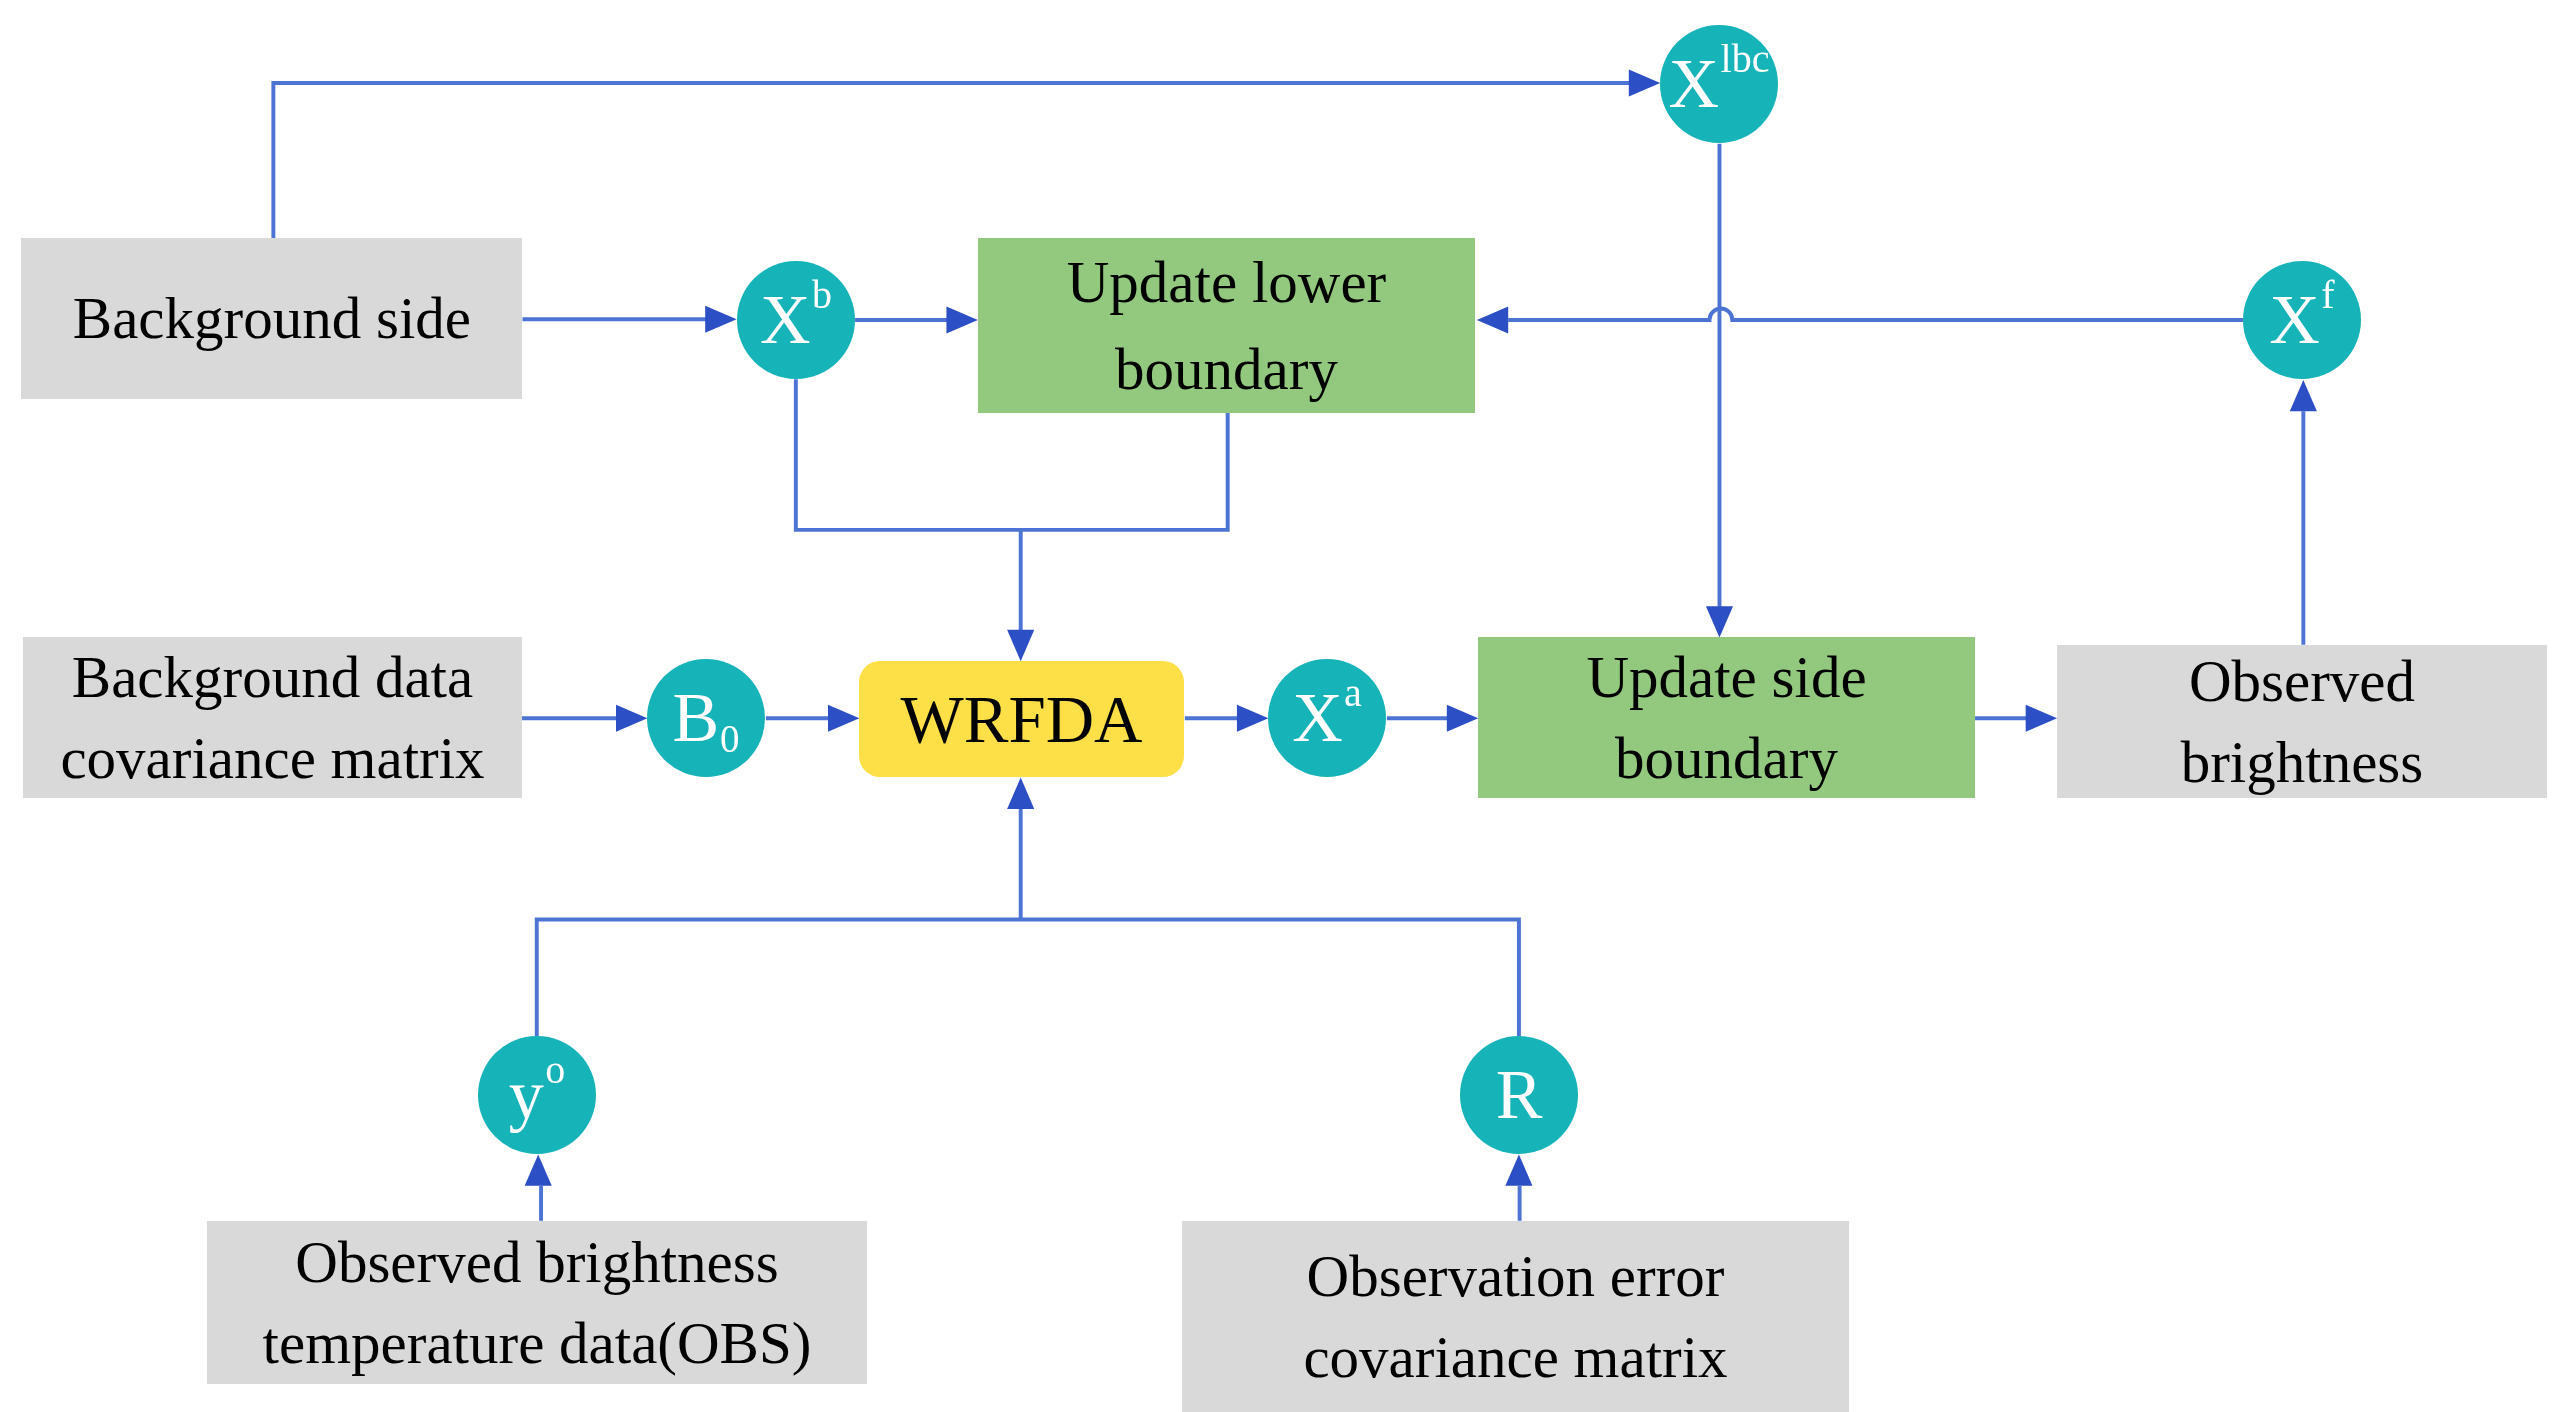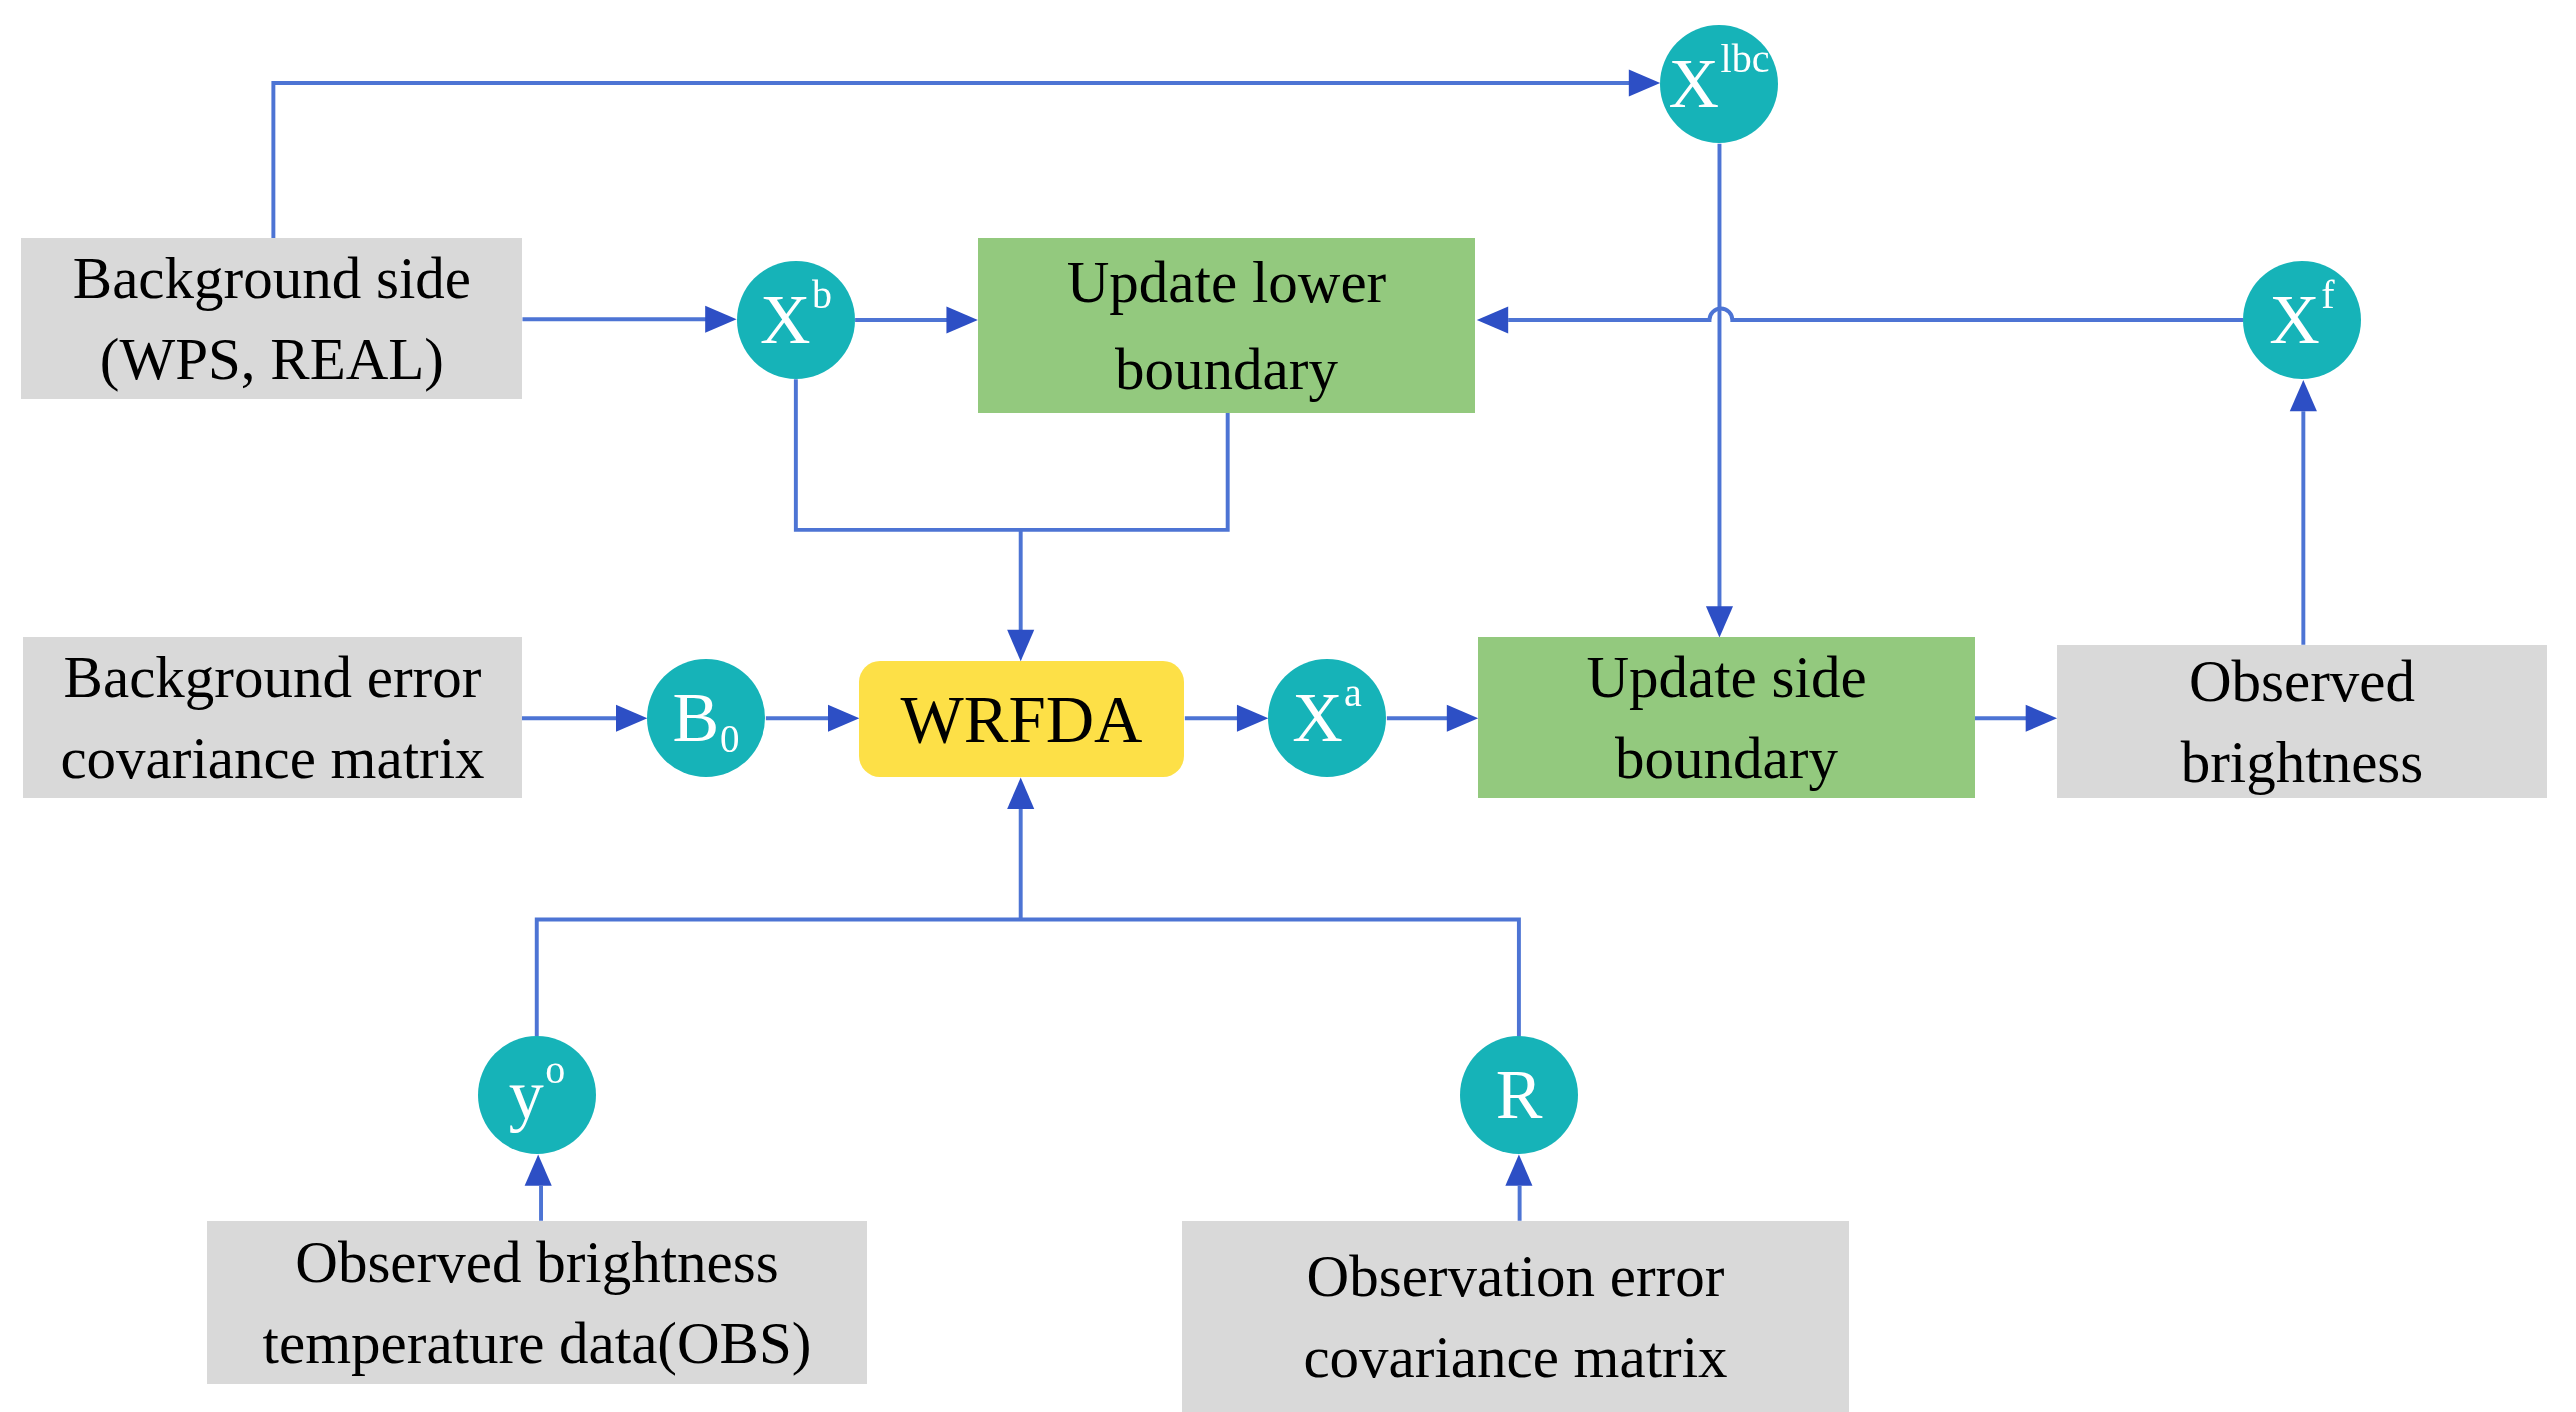--- a/index.html
+++ b/index.html
@@ -109,30 +109,29 @@
 
     <path class="wire" d="M 758 1710 L 758 1661"></path>
     <polygon class="ahead" points="754,1617 735,1661 773,1661"></polygon>
 
     <path class="wire" d="M 2129 1710 L 2129 1661"></path>
     <polygon class="ahead" points="2128,1617 2109,1661 2147,1661"></polygon>
   </svg>
 
   <div class="box io" style="left:21.4px; top:238px; width:501px; height:161px;">
     <div class="ln">Background side</div>
-    <div class="ln">(WPS, REAL)</div>
   </div>
 
   <div class="box proc" style="left:978px; top:238px; width:497px; height:175px;gap:6px;">
     <div class="ln">Update lower</div>
     <div class="ln">boundary</div>
   </div>
 
   <div class="box io" style="left:23px; top:637px; width:499px; height:161px;">
-    <div class="ln">Background error</div>
+    <div class="ln">Background data</div>
     <div class="ln">covariance matrix</div>
   </div>
 
   <div class="box wrfda" style="left:859px; top:661px; width:325px; height:116px;">
     <div class="ln">WRFDA</div>
   </div>
 
   <div class="box proc" style="left:1478px; top:637px; width:497px; height:161px;">
     <div class="ln">Update side</div>
     <div class="ln">boundary</div>

